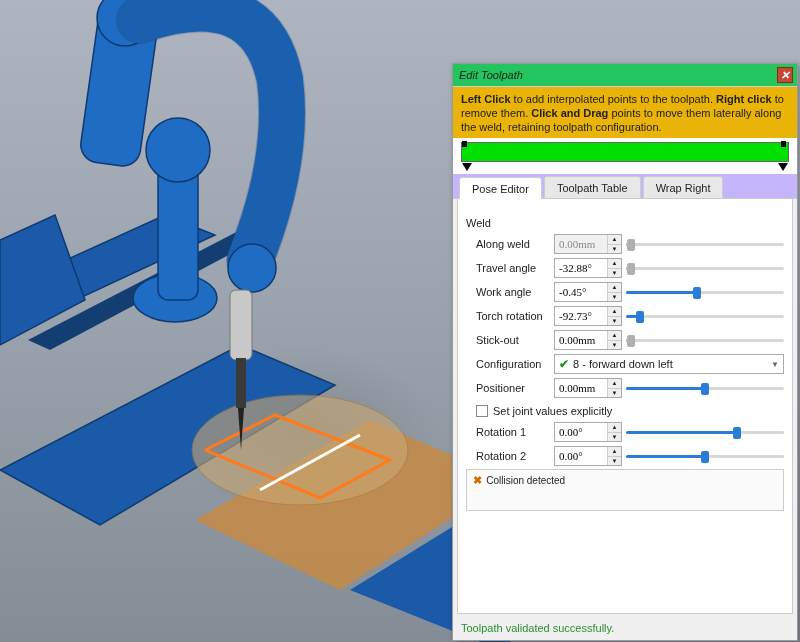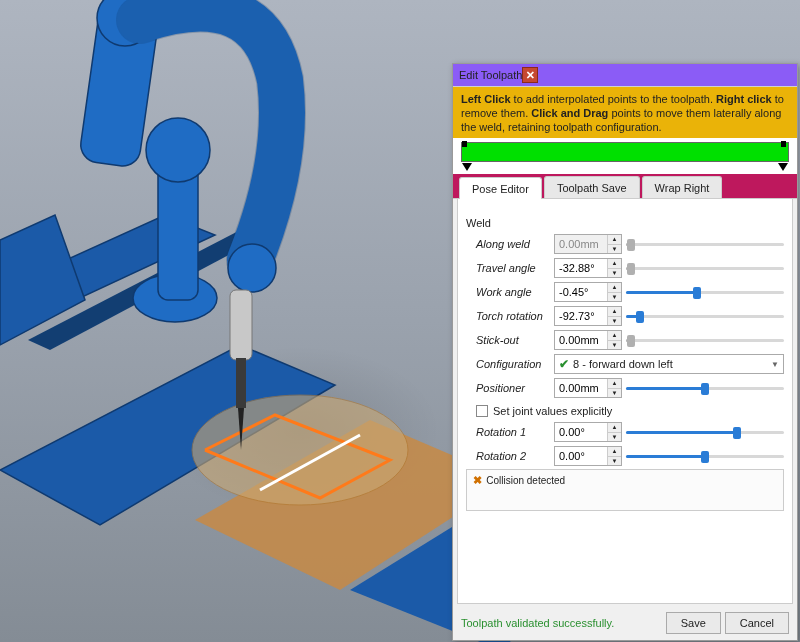--- a/index.html
+++ b/index.html
@@ -20,24 +20,25 @@
   .dialog {
     position: absolute;
     left: 452px; top: 63px;
     width: 346px; height: 578px;
     background: #f0f0f0;
     border: 1px solid #9a9a9a;
     box-shadow: 2px 2px 6px rgba(0,0,0,0.3);
     display: flex; flex-direction: column;
   }
   .titlebar {
-    display:flex; align-items:center; justify-content:flex-start;
+    display:flex; align-items:center; justify-content:space-between;
     padding: 3px 4px 3px 6px;
-    background: #8b5cf6;
+    background: #22c55e;
     border-bottom:1px solid #d0d0d0;
+    font-style:italic;
   }
   .titlebar-title { font-size: 11px; }
   .close-btn {
     width:16px; height:16px; background:#c64832; color:#fff;
     font-size:11px; line-height:14px; text-align:center; font-weight:bold;
     border:1px solid #8a2a1a; cursor:pointer;
   }
   .instructions { padding:5px 8px 4px 8px; background:#eab308; font-size:11px; line-height:14px;}
   .timeline-wrap { padding:4px 8px 12px 8px; background:#fff; position:relative; }
   .timeline-bar {
@@ -46,38 +47,38 @@
   .timeline-wrap .marker {
     position:absolute; width:0; height:0; border-left:5px solid transparent; border-right:5px solid transparent;
     border-top:8px solid #000; bottom:3px;
   }
   .marker-left { left:9px; }
   .marker-right { right:9px; }
   .marker-flag { position:absolute; top:3px; width:5px; height:6px; background:#000; }
   .marker-flag.left { left:9px;}
   .marker-flag.right { right:11px;}
   
-  .tabs { display:flex; padding:2px 6px 0 6px; background:#be185d; border-bottom:1px solid #ccc;}
+  .tabs { display:flex; padding:2px 6px 0 6px; background:#c4b5fd; border-bottom:1px solid #ccc;}
   .tab {
     padding:5px 12px 4px; font-size:11px; background:#e8e8e8;
     border:1px solid #ccc; border-bottom:none; margin-right:2px; cursor:pointer;
     border-radius:3px 3px 0 0;
   }
   .tab.active { background:#fff; position:relative; top:1px;}
   
   .tab-body { flex:1; background:#fff; margin:0 4px 4px 4px; border:1px solid #ccc; border-top:none; padding:4px 8px 4px 8px; overflow:hidden;}
   
   .group-title { font-size:11px; margin:14px 0 4px 0; }
   .row { display:flex; align-items:center; height:22px; gap:4px; margin-bottom:2px; }
-  .row-label { width:84px; padding-left:10px; font-size:11px;font-style:italic; }
+  .row-label { width:84px; padding-left:10px; font-size:11px; }
   .spin {
     display:flex; align-items:stretch; border:1px solid #aaa; height:20px;
   }
   .spin input {
-    width:52px; border:none; padding:0 4px; font-size:11px; background:#fff;
+    width:52px; border:none; padding:0 4px; font-size:11px; background:#fff;font-family:Liberation Serif, serif;
   }
   .spin input[disabled]{ background:#f0f0f0; color:#888;}
   .spin-btns { display:flex; flex-direction:column; width:14px; border-left:1px solid #ccc;}
   .spin-btns div { flex:1; display:flex; align-items:center; justify-content:center; font-size:6px; background:#efefef; cursor:pointer; line-height:1;}
   .spin-btns div:first-child { border-bottom:1px solid #ccc;}
   
   .slider {
     position:relative; flex:1; height:16px; min-width:100px;
   }
   .slider-track {
@@ -171,21 +172,21 @@
   <div class="timeline-wrap">
     <span class="marker-flag left"></span>
     <span class="marker-flag right"></span>
     <div class="timeline-bar"></div>
     <div class="marker marker-left"></div>
     <div class="marker marker-right"></div>
   </div>
 
   <div class="tabs">
     <div class="tab active">Pose Editor</div>
-    <div class="tab">Toolpath Save</div>
+    <div class="tab">Toolpath Table</div>
     <div class="tab">Wrap Right</div>
   </div>
 
   <div class="tab-body">
 
     <div class="group-title">Weld</div>
 
     <div class="row">
       <div class="row-label">Along weld</div>
       <div class="spin">
@@ -335,18 +336,14 @@
     <div class="status-box">
       <div class="status-row">
         <span class="x-icon">✖</span>
         <span>Collision detected</span>
       </div>
     </div>
   </div>
 
   <div class="dialog-footer">
     <span class="validated">Toolpath validated successfully.</span>
-    <div class="btns">
-      <div class="btn">Save</div>
-      <div class="btn">Cancel</div>
-    </div>
   </div>
 </div>
 
 </body></html>

